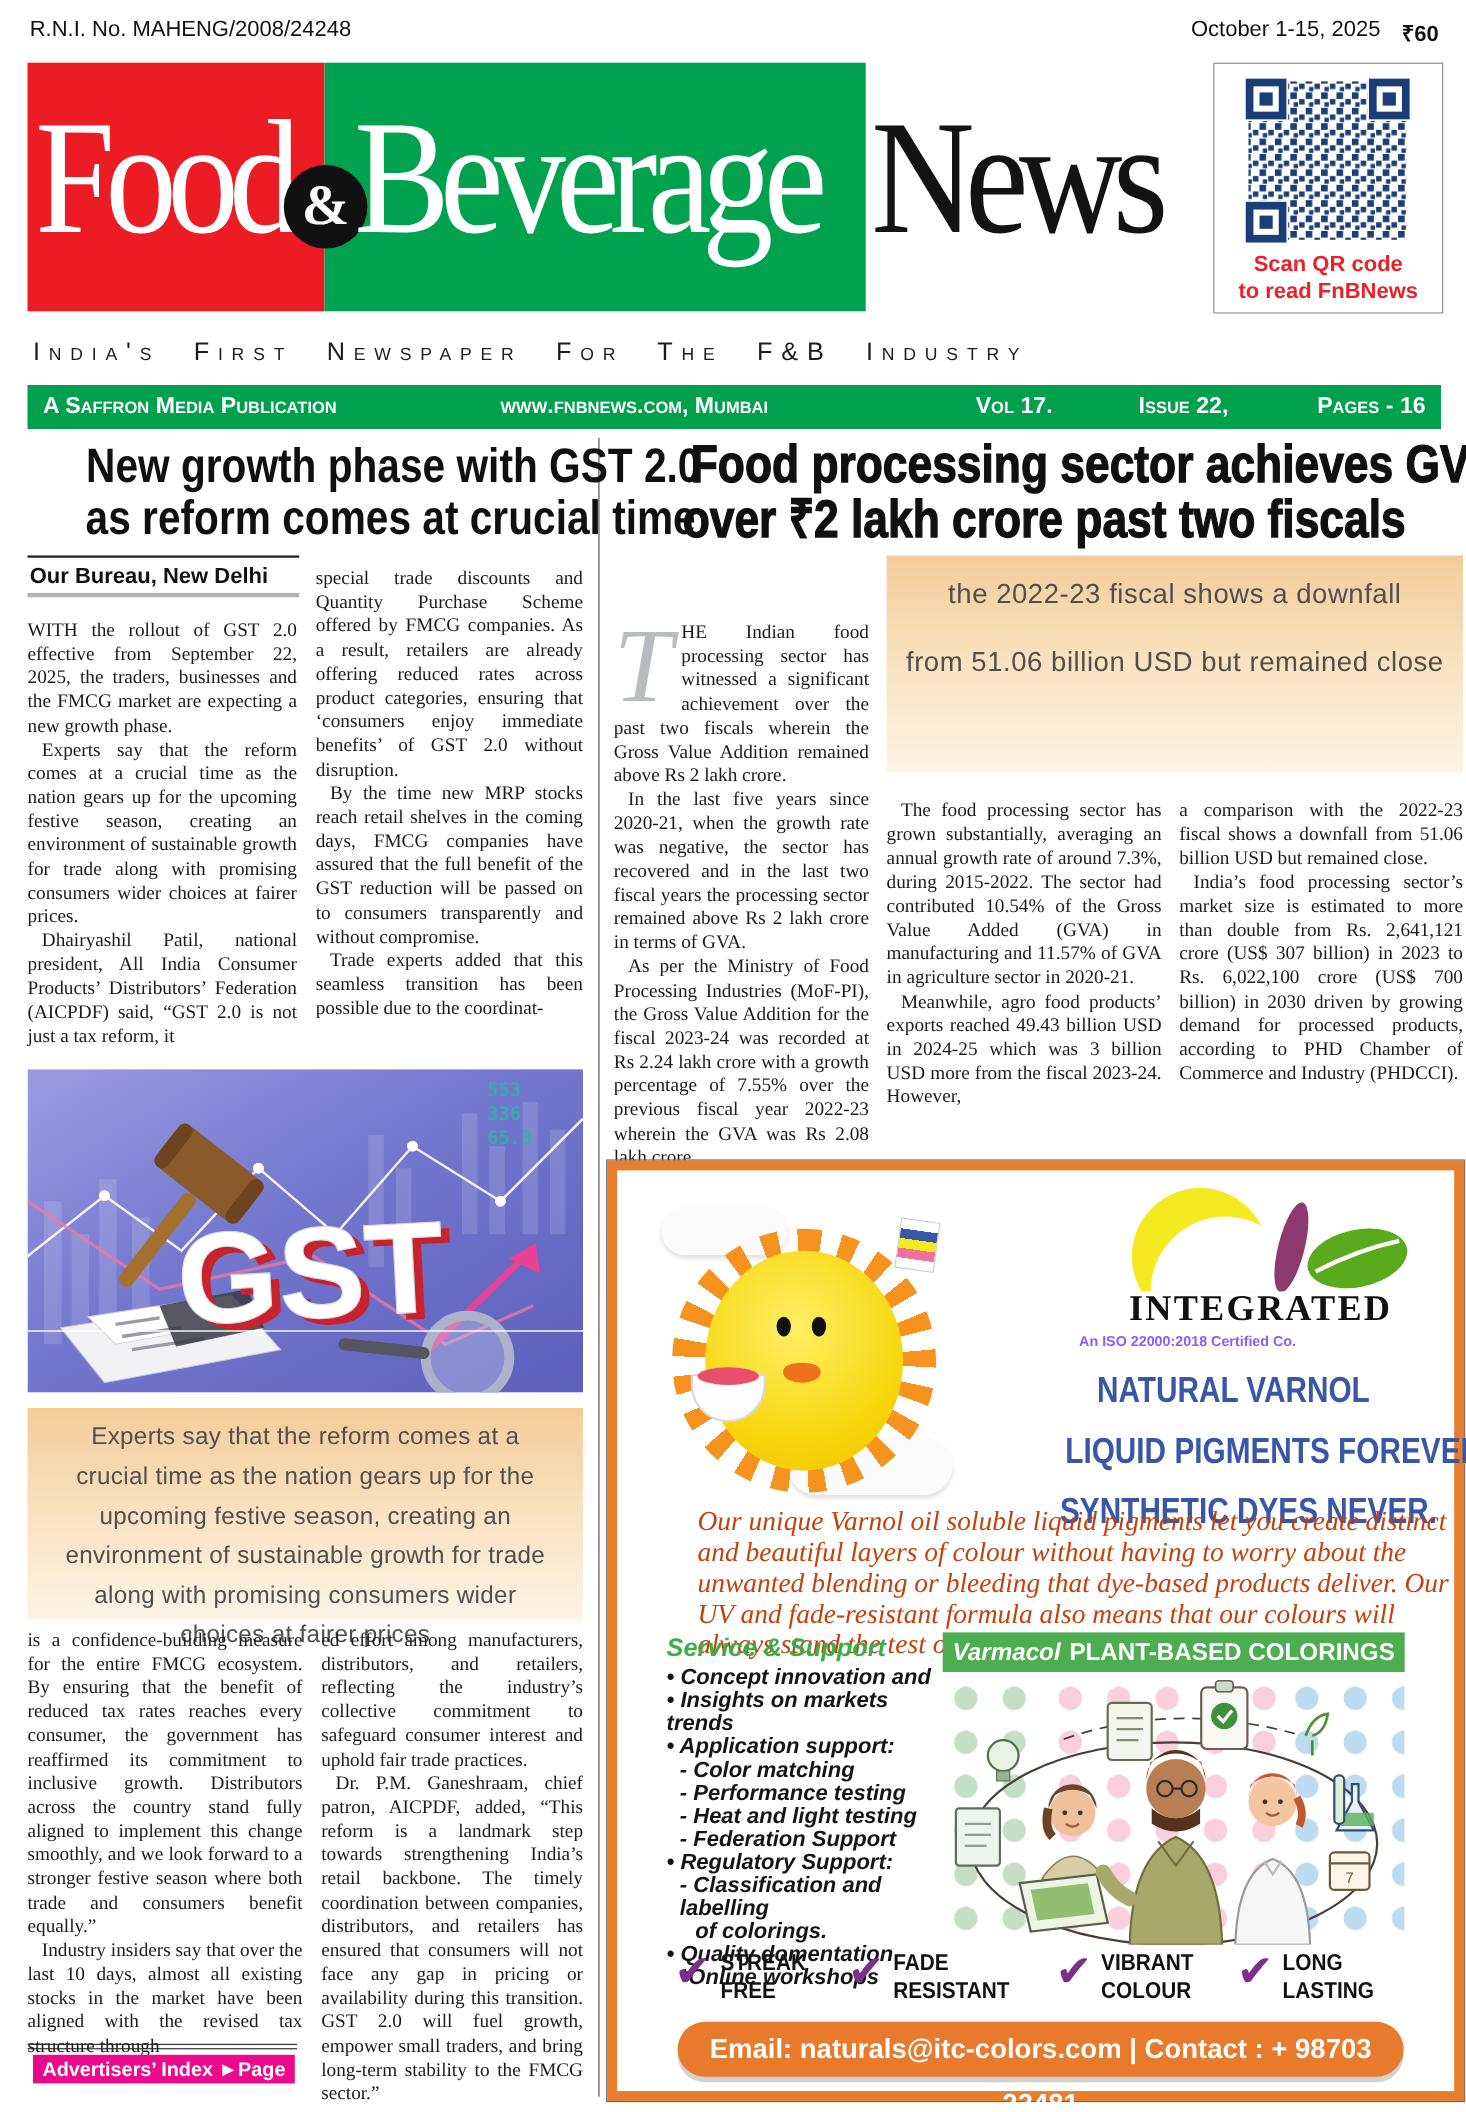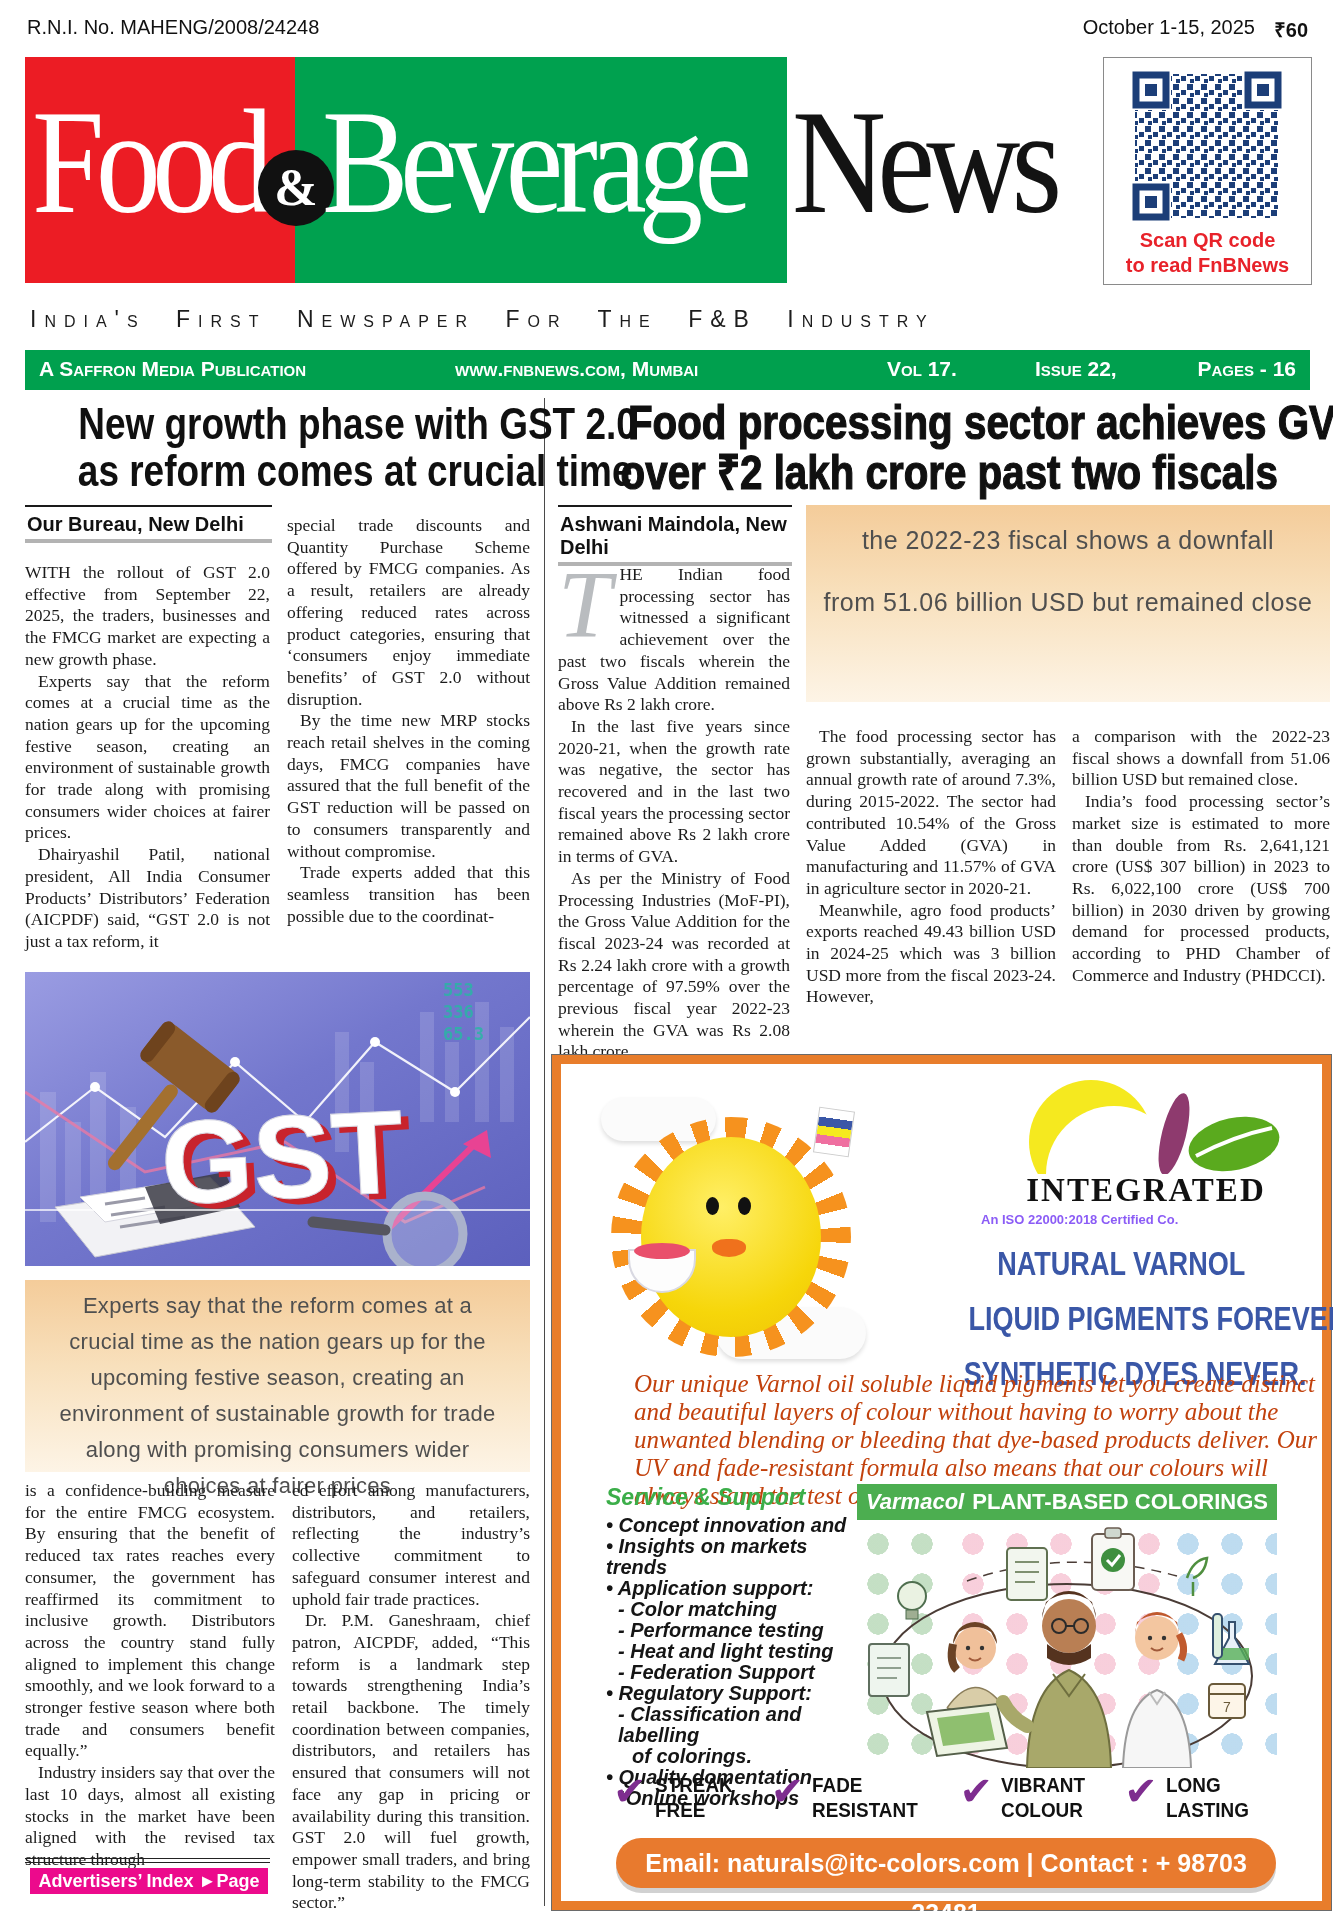--- a/index.html
+++ b/index.html
@@ -171,29 +171,28 @@
     <p>WITH the rollout of GST 2.0 effective from September 22, 2025, the traders, businesses and the FMCG market are expecting a new growth phase.</p>
     <p class="ind">Experts say that the reform comes at a crucial time as the nation gears up for the upcoming festive season, creating an environment of sustainable growth for trade along with promising consumers wider choices at fairer prices.</p>
     <p class="ind">Dhairyashil Patil, national president, All India Consumer Products’ Distributors’ Federation (AICPDF) said, “GST 2.0 is not just a tax reform, it</p>
   </div>
   <div class="abs col" style="left:287px;top:515px;width:243px;">
     <p>special trade discounts and Quantity Purchase Scheme offered by FMCG companies. As a result, retailers are already offering reduced rates across product categories, ensuring that ‘consumers enjoy immediate benefits’ of GST 2.0 without disruption.</p>
     <p class="ind">By the time new MRP stocks reach retail shelves in the coming days, FMCG companies have assured that the full benefit of the GST reduction will be passed on to consumers transparently and without compromise.</p>
     <p class="ind">Trade experts added that this seamless transition has been possible due to the coordinat-</p>
   </div>
 
-  <div class="byline" style="left:558px;top:505px;width:232px;">Ashwani Maindola, New Delhi</div>
   <div class="abs peach hibox" style="left:806px;top:505px;width:524px;height:197px;padding-top:4px;box-sizing:border-box;">
     <div>the 2022-23 fiscal shows a downfall</div>
     <div>from 51.06 billion USD but remained close</div>
   </div>
   <div class="abs col" style="left:558px;top:564px;width:232px;">
     <p><span class="dropcap">T</span><span>HE Indian food processing sector has witnessed a significant achievement over the past two fiscals wherein the Gross Value Addition remained above Rs 2 lakh crore.</span></p>
     <p class="ind">In the last five years since 2020-21, when the growth rate was negative, the sector has recovered and in the last two fiscal years the processing sector remained above Rs 2 lakh crore in terms of GVA.</p>
-    <p class="ind">As per the Ministry of Food Processing Industries (MoF-PI), the Gross Value Addition for the fiscal 2023-24 was recorded at Rs 2.24 lakh crore with a growth percentage of 97.59% over the previous fiscal year 2022-23 wherein the GVA was Rs 2.08 lakh crore.</p>
+    <p class="ind">As per the Ministry of Food Processing Industries (MoF-PI), the Gross Value Addition for the fiscal 2023-24 was recorded at Rs 2.24 lakh crore with a growth percentage of 7.55% over the previous fiscal year 2022-23 wherein the GVA was Rs 2.08 lakh crore.</p>
   </div>
   <div class="abs col" style="left:806px;top:726px;width:250px;">
     <p class="ind">The food processing sector has grown substantially, averaging an annual growth rate of around 7.3%, during 2015-2022. The sector had contributed 10.54% of the Gross Value Added (GVA) in manufacturing and 11.57% of GVA in agriculture sector in 2020-21.</p>
     <p class="ind">Meanwhile, agro food products’ exports reached 49.43 billion USD in 2024-25 which was 3 billion USD more from the fiscal 2023-24. However,</p>
   </div>
   <div class="abs col" style="left:1072px;top:726px;width:258px;">
     <p>a comparison with the 2022-23 fiscal shows a downfall from 51.06 billion USD but remained close.</p>
     <p class="ind">India’s food processing sector’s market size is estimated to more than double from Rs. 2,641,121 crore (US$ 307 billion) in 2023 to Rs. 6,022,100 crore (US$ 700 billion) in 2030 driven by growing demand for processed products, according to PHD Chamber of Commerce and Industry (PHDCCI).</p>
   </div>
 

